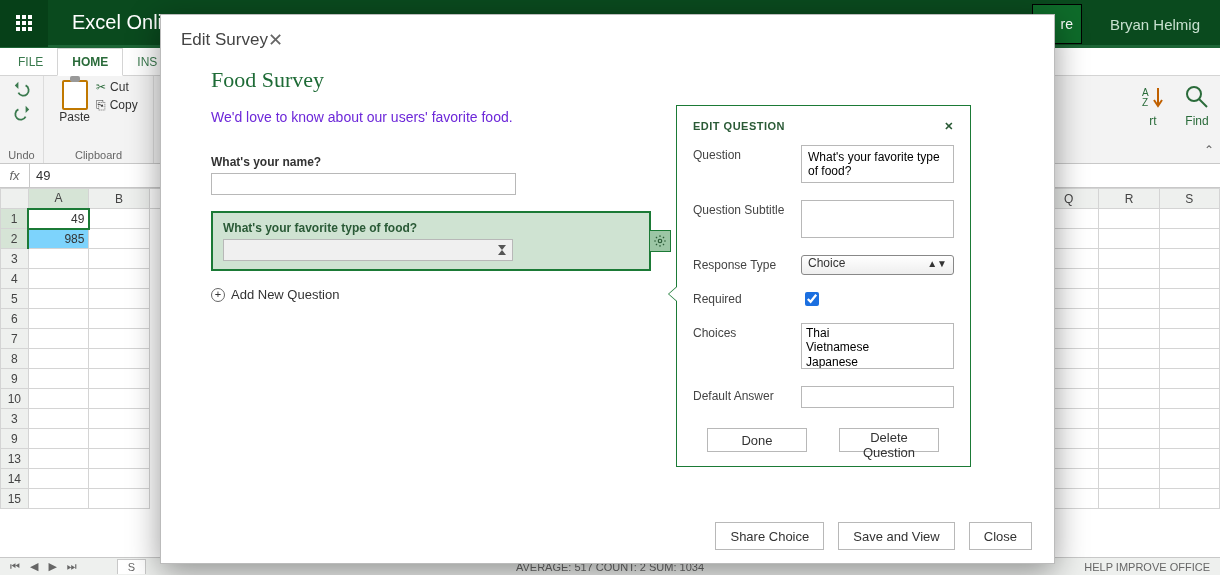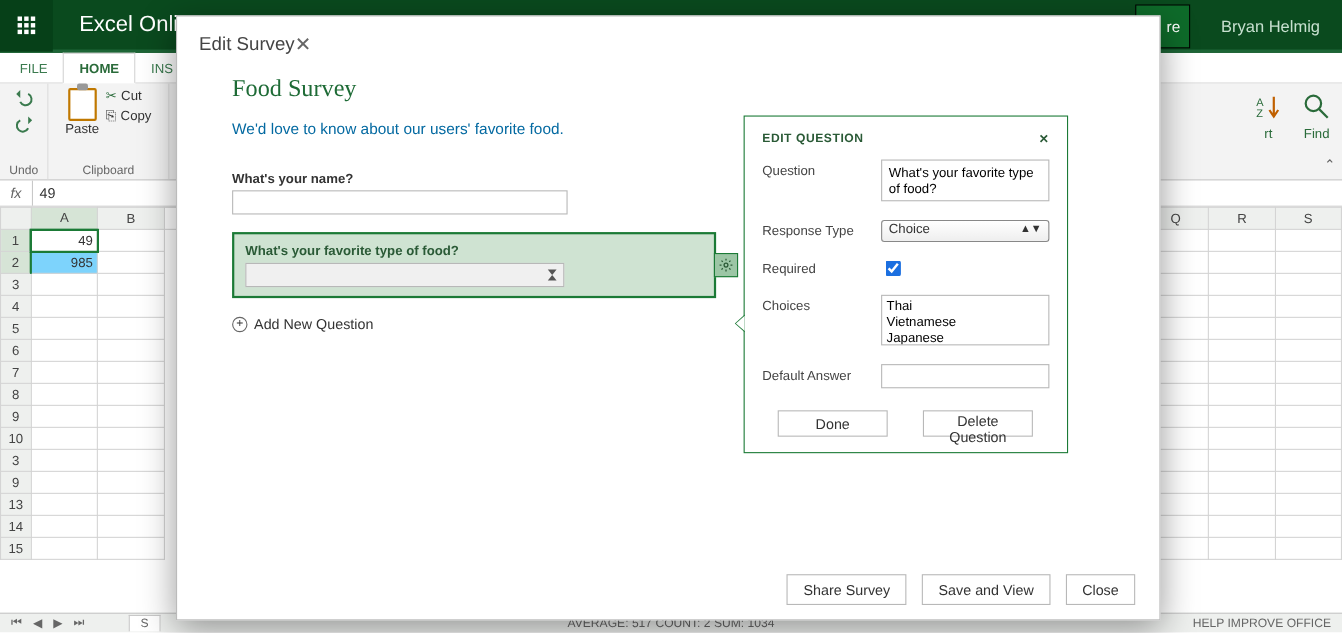--- a/index.html
+++ b/index.html
@@ -54,21 +54,21 @@
   .sheet-tabs { height:18px; background:#eef0ee; border-top:1px solid #c8c8c8; display:flex; align-items:center; font-size:11px; color:#666; position:relative;}
   .sheet-nav { display:flex; gap:10px; padding:0 10px;}
   .sheet-tab-active { background:#fff; border:1px solid #c8c8c8; border-bottom:none; padding:1px 10px; margin-left:30px;}
   .status-right { position:absolute; right:10px; color:#666;}
   .status-mid { position:absolute; left:50%; transform:translateX(-50%); color:#666;}
   .dialog { position:absolute; left:160px; top:14px; width:895px; height:550px; background:#fff; box-shadow:0 8px 30px rgba(0,0,0,.4); border:1px solid #bbb; z-index:100;}
   .dialog-title { padding:14px 20px 6px 20px; font-size:17px; color:#444; display:flex; align-items:center;}
   .dialog-close-x { font-size:18px; color:#666; cursor:default;}
   .dialog-body { position:relative; padding:10px 30px 0 50px; height:calc(100% - 100px);}
   .survey-title { color:#1e6b36; font-size:22px; font-family:Georgia, serif; margin-bottom:16px;}
-  .survey-desc { color:#0369a1; font-size:14px; margin-bottom:30px;}
+  .survey-desc { color:#6d28d9; font-size:14px; margin-bottom:30px;}
   .q-label { font-size:12px; font-weight:bold; color:#333; margin-bottom:4px;}
   .q-input { width:305px; height:22px; border:1px solid #b8b8b8; background:#fff;}
   .q-block { margin-bottom:16px;}
   .q-block.selected-q { border:2px solid #1b7a36; background:#cfe3d2; padding:8px 10px; width:440px; position:relative;}
   .q-block.selected-q .sel-drop { width:290px; height:22px; border:1px solid #b8b8b8; background:#f0f0f0; position:relative;}
   .sel-drop::after { content:""; position:absolute; right:6px; top:5px; border-left:4px solid transparent; border-right:4px solid transparent; border-top:5px solid #555;}
   .sel-drop::before { content:""; position:absolute; right:6px; bottom:5px; border-left:4px solid transparent; border-right:4px solid transparent; border-bottom:5px solid #555;}
   .gear-connector { position:absolute; right:-22px; top:50%; transform:translateY(-50%); width:22px; height:22px; background:#9cc6a5; border:1px solid #1b7a36; display:flex; align-items:center; justify-content:center;}
   .add-q { color:#333; font-size:13px; display:flex; align-items:center; gap:6px; margin-top:12px;}
   .plus-circ { width:14px; height:14px; border:1px solid #666; border-radius:50%; display:flex; align-items:center; justify-content:center; font-size:11px; line-height:1;}
@@ -382,20 +382,24 @@
       <div class="eq-arrow"></div>
       <div class="eq-title">
         <span>EDIT QUESTION</span>
         <span>✕</span>
       </div>
       <div class="eq-row">
         <label>Question</label>
         <div class="eq-ctrl"><textarea class="eq-text" style="">What's your favorite type of food?</textarea></div>
       </div>
       <div class="eq-row">
+        <label>Question Subtitle</label>
+        <div class="eq-ctrl"><textarea class="eq-text" style=""></textarea></div>
+      </div>
+      <div class="eq-row">
         <label>Response Type</label>
         <div class="eq-ctrl">
             <div class="eq-select"><span>Choice</span><span style="position:absolute;right:6px;top:2px;font-size:10px;">▲▼</span></div>
           </div>
       </div>
       <div class="eq-row">
         <label>Required</label>
         <div class="eq-ctrl"><input type="checkbox" class="eq-check" checked="" style=""></div>
       </div>
       <div class="eq-row">
@@ -409,17 +413,17 @@
         <div class="eq-ctrl"><input class="eq-text short" value="" style=""></div>
       </div>
       <div class="eq-buttons">
         <button>Done</button>
         <button>Delete Question</button>
       </div>
     </div>
 
   </div>
   <div class="dialog-footer">
-    <button>Share Survey</button>
+    <button>Share Choice</button>
     <button>Save and View</button>
     <button>Close</button>
   </div>
 </div>
 
 </body></html>

